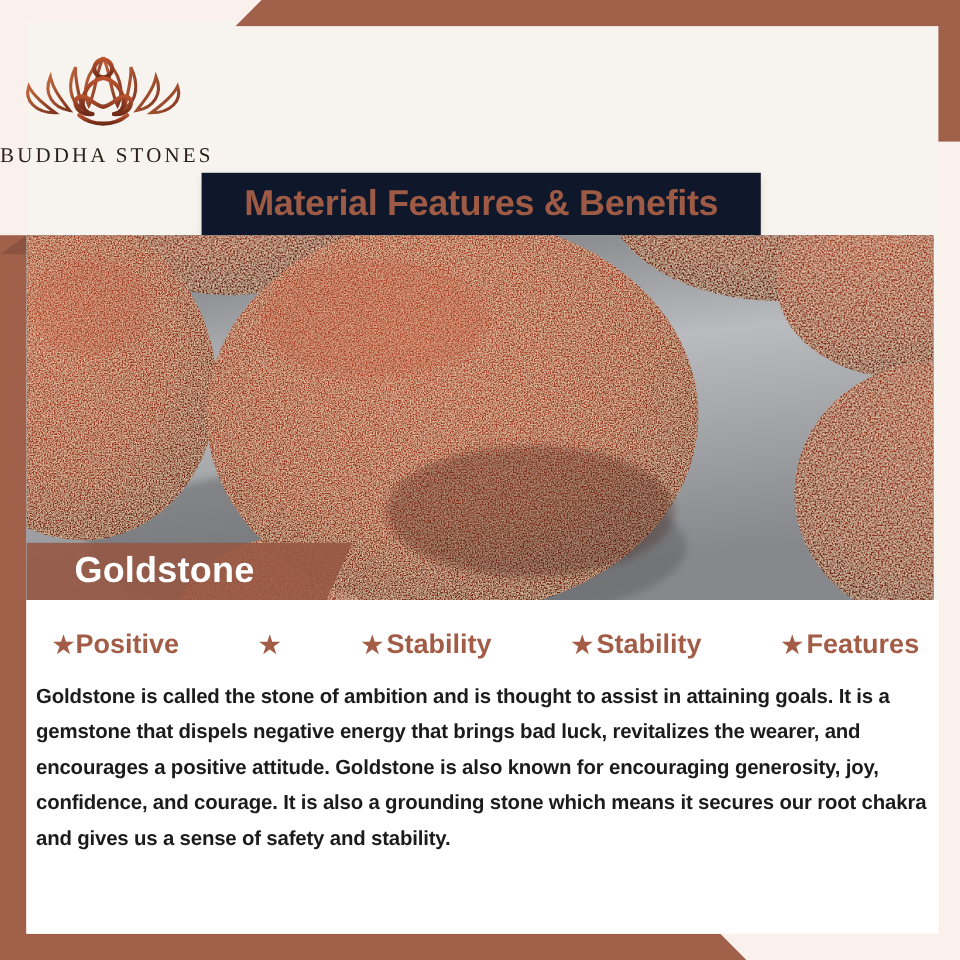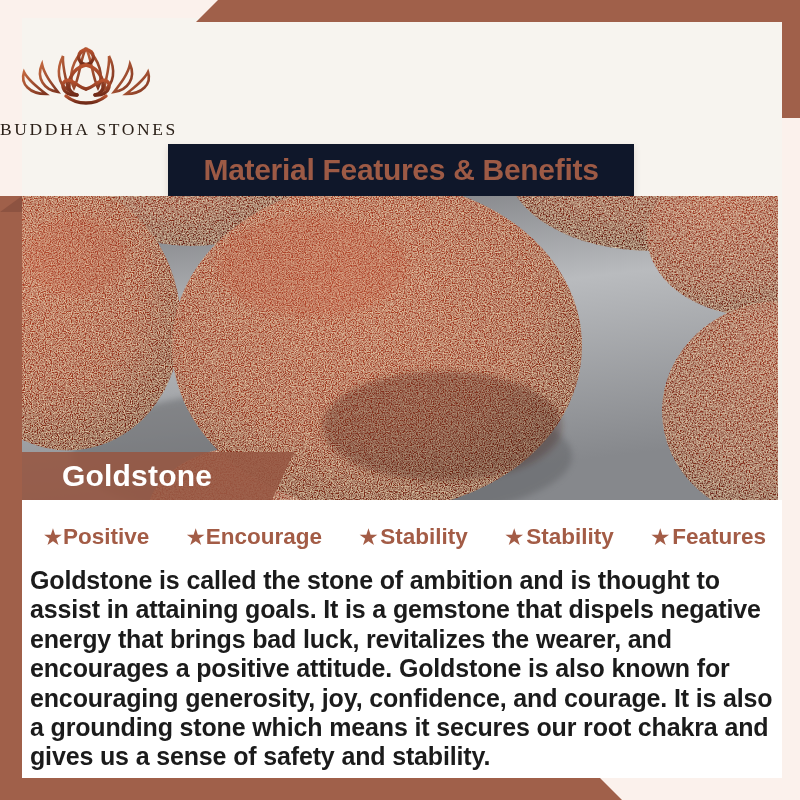--- a/index.html
+++ b/index.html
@@ -181,21 +181,21 @@
     color: #a35c46;
     margin-right: 1px;
   }
   .kw-sep { margin-right: 3px; }
 
   .paragraph {
     position: absolute;
     left: 8px;
     right: 8px;
     top: 66px;
-    font-size: 25px;
+    font-size: 17px;
     line-height: 29.4px;
     color: #1b1b1b;
     font-weight: bold;
     letter-spacing: -0.15px;
   }
 </style>
 </head>
 <body>
 
 <div id="poster">
@@ -320,21 +320,20 @@
   </div>
 
   <div class="body-area">
     <div class="keywords">
       <span class="keyword">
           <span class="kw-star">★</span>
           <span>Positive</span>
         </span>
       <span class="keyword">
           <span class="kw-star">★</span>
-          <span>Encourage</span>
         </span>
       <span class="keyword">
           <span class="kw-star kw-sep">★</span>
           <span>Stability</span>
         </span>
       <span class="keyword">
           <span class="kw-star kw-sep">★</span>
           <span>Stability</span>
         </span>
       <span class="keyword">

